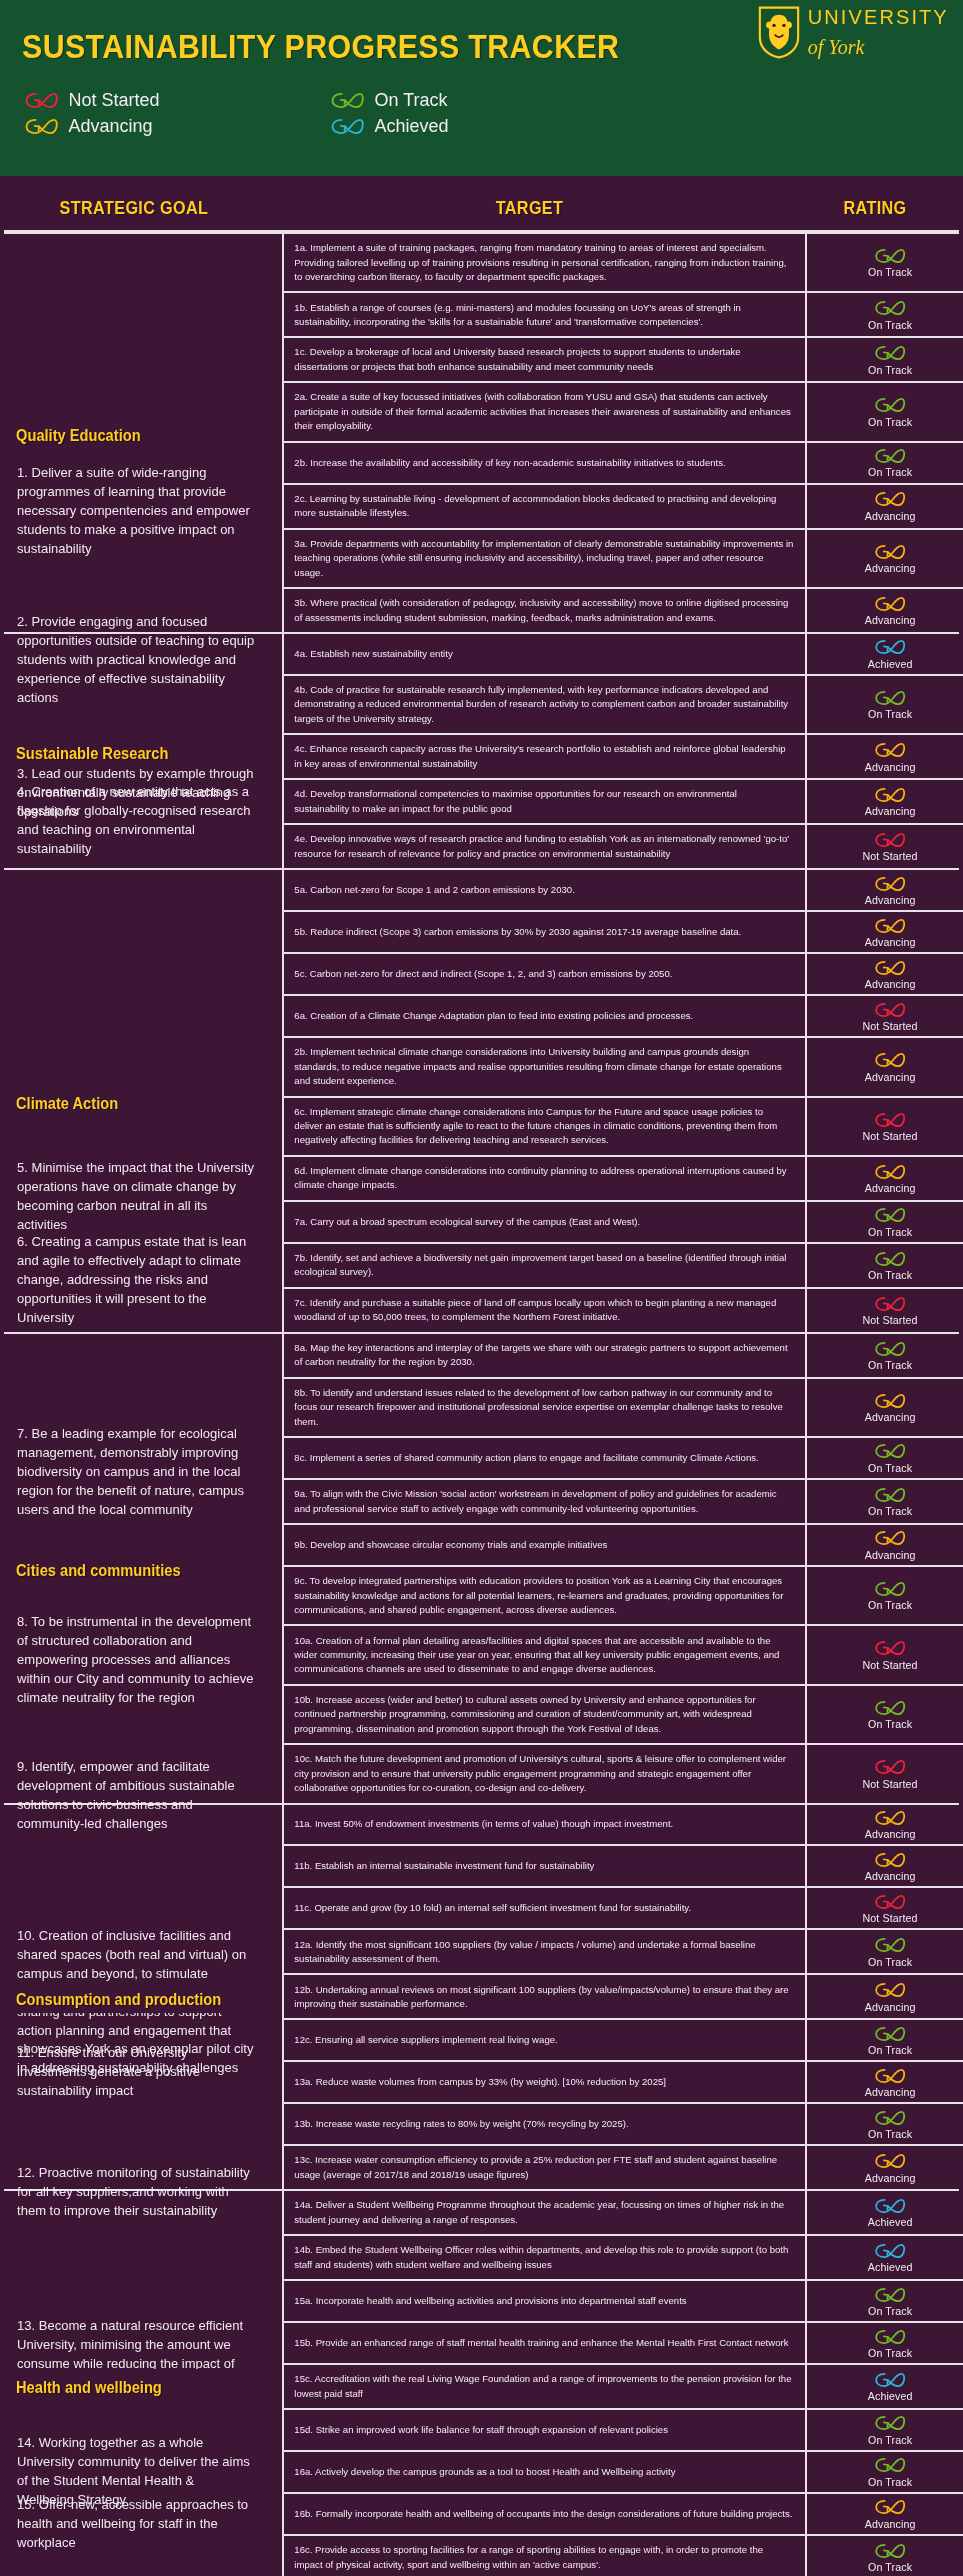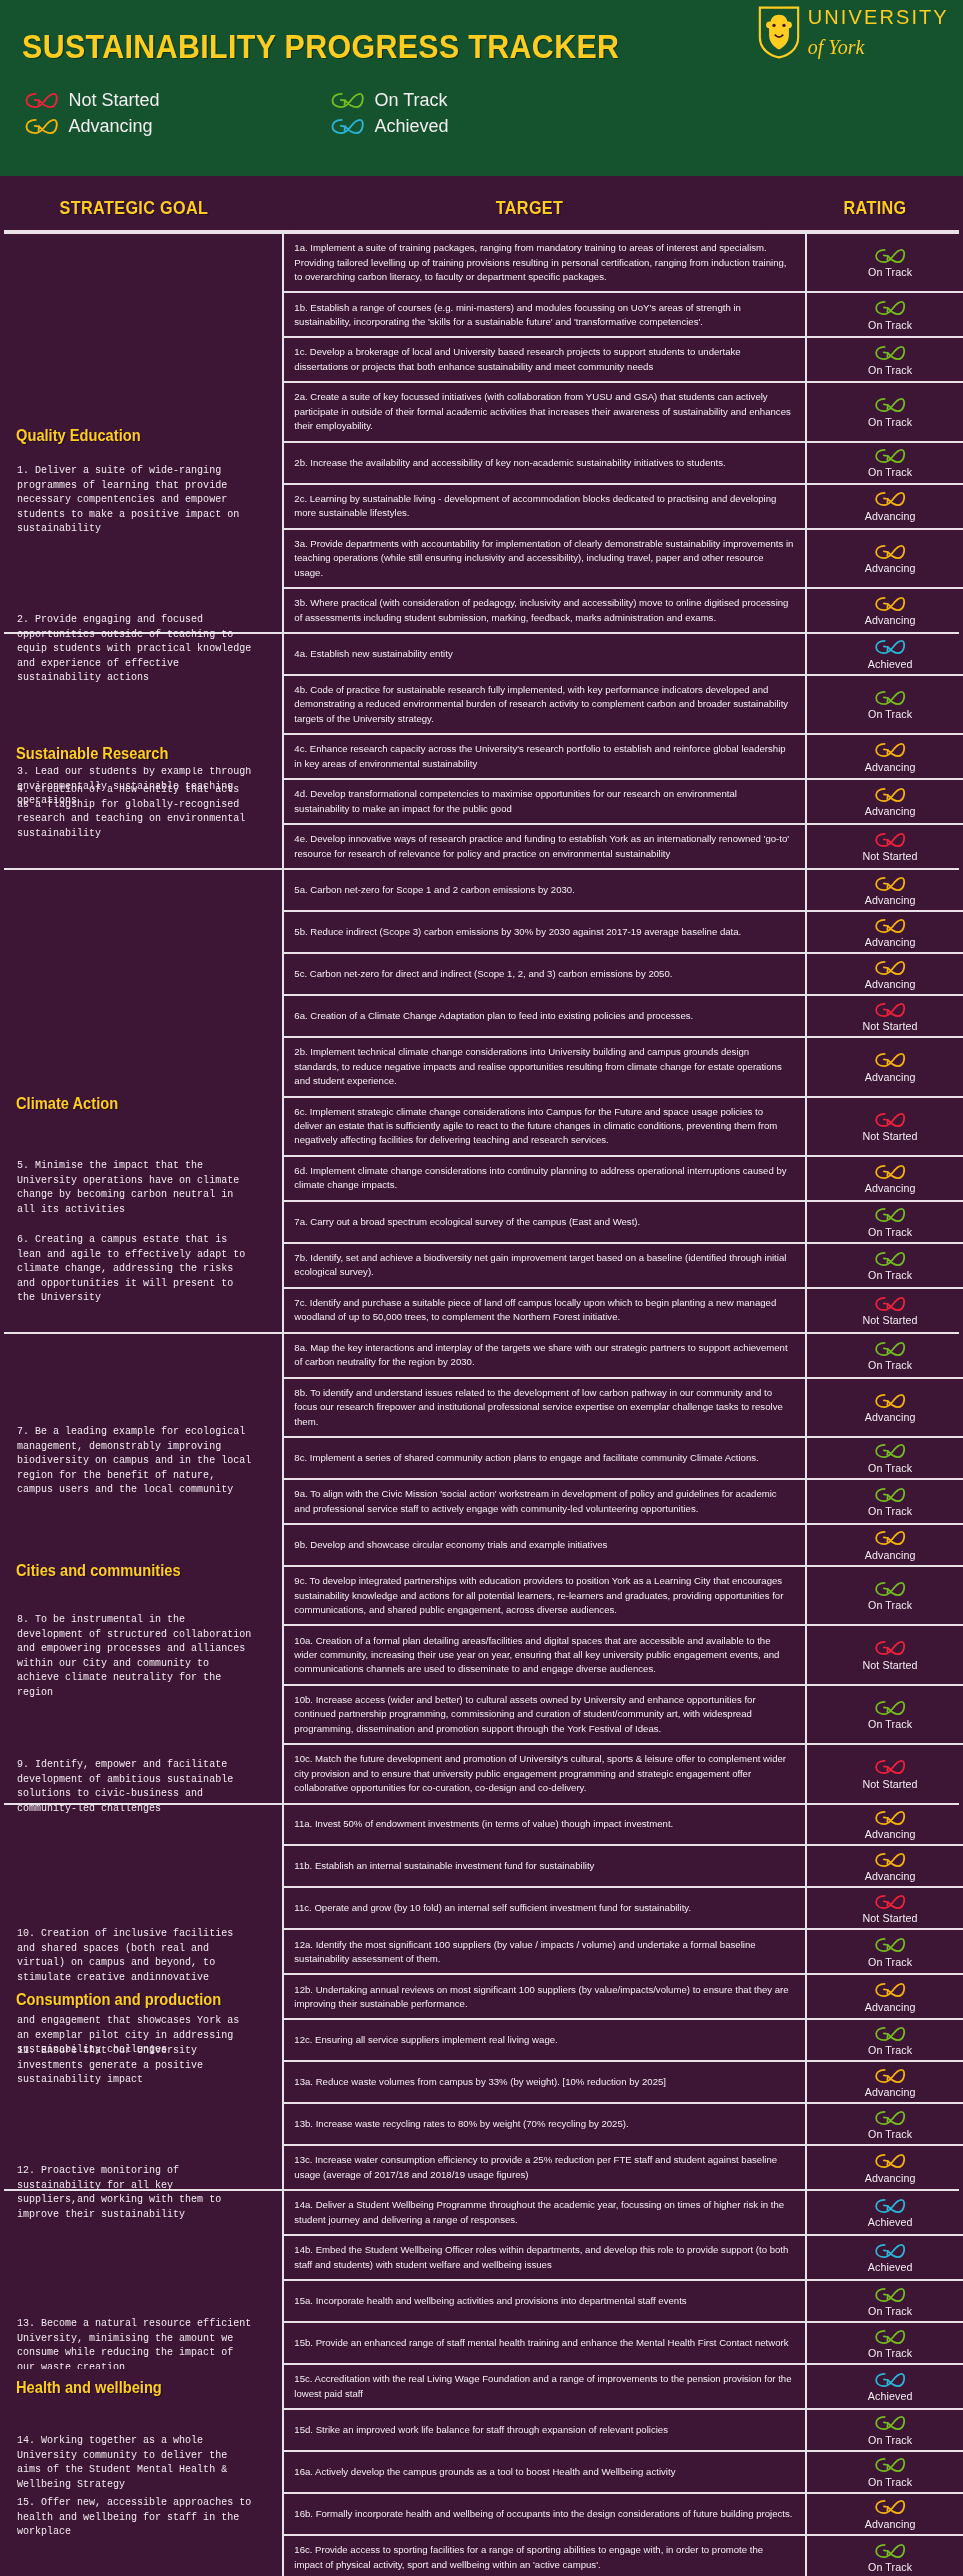--- a/index.html
+++ b/index.html
@@ -116,26 +116,25 @@
     font-size: 15.6px;
     font-weight: bold;
     padding: 10px 0 4.3px 12.8px;
     text-shadow: 1.4px 1.4px 0 rgba(0,0,0,0.4);
     transform: scaleX(0.94);
     transform-origin: left;
     line-height: 1.1;
   }
   .goal {
     color: #F2EAF0;
-    font-size: 10px;
+    font-size: 13px;
     line-height: 1.45;
     padding: 0 10px 0 12.8px;
     position: absolute;
     width: 260px;
-    font-family: Liberation Mono, monospace;
   }
 
   .rowscol { flex: 1 1 auto; }
   .row {
     display: flex;
     gap: 2.8px;
     align-items: stretch;
     border-bottom: 2.1px solid #E8E2E8;
   }
   .row:last-child { border-bottom: none; }

